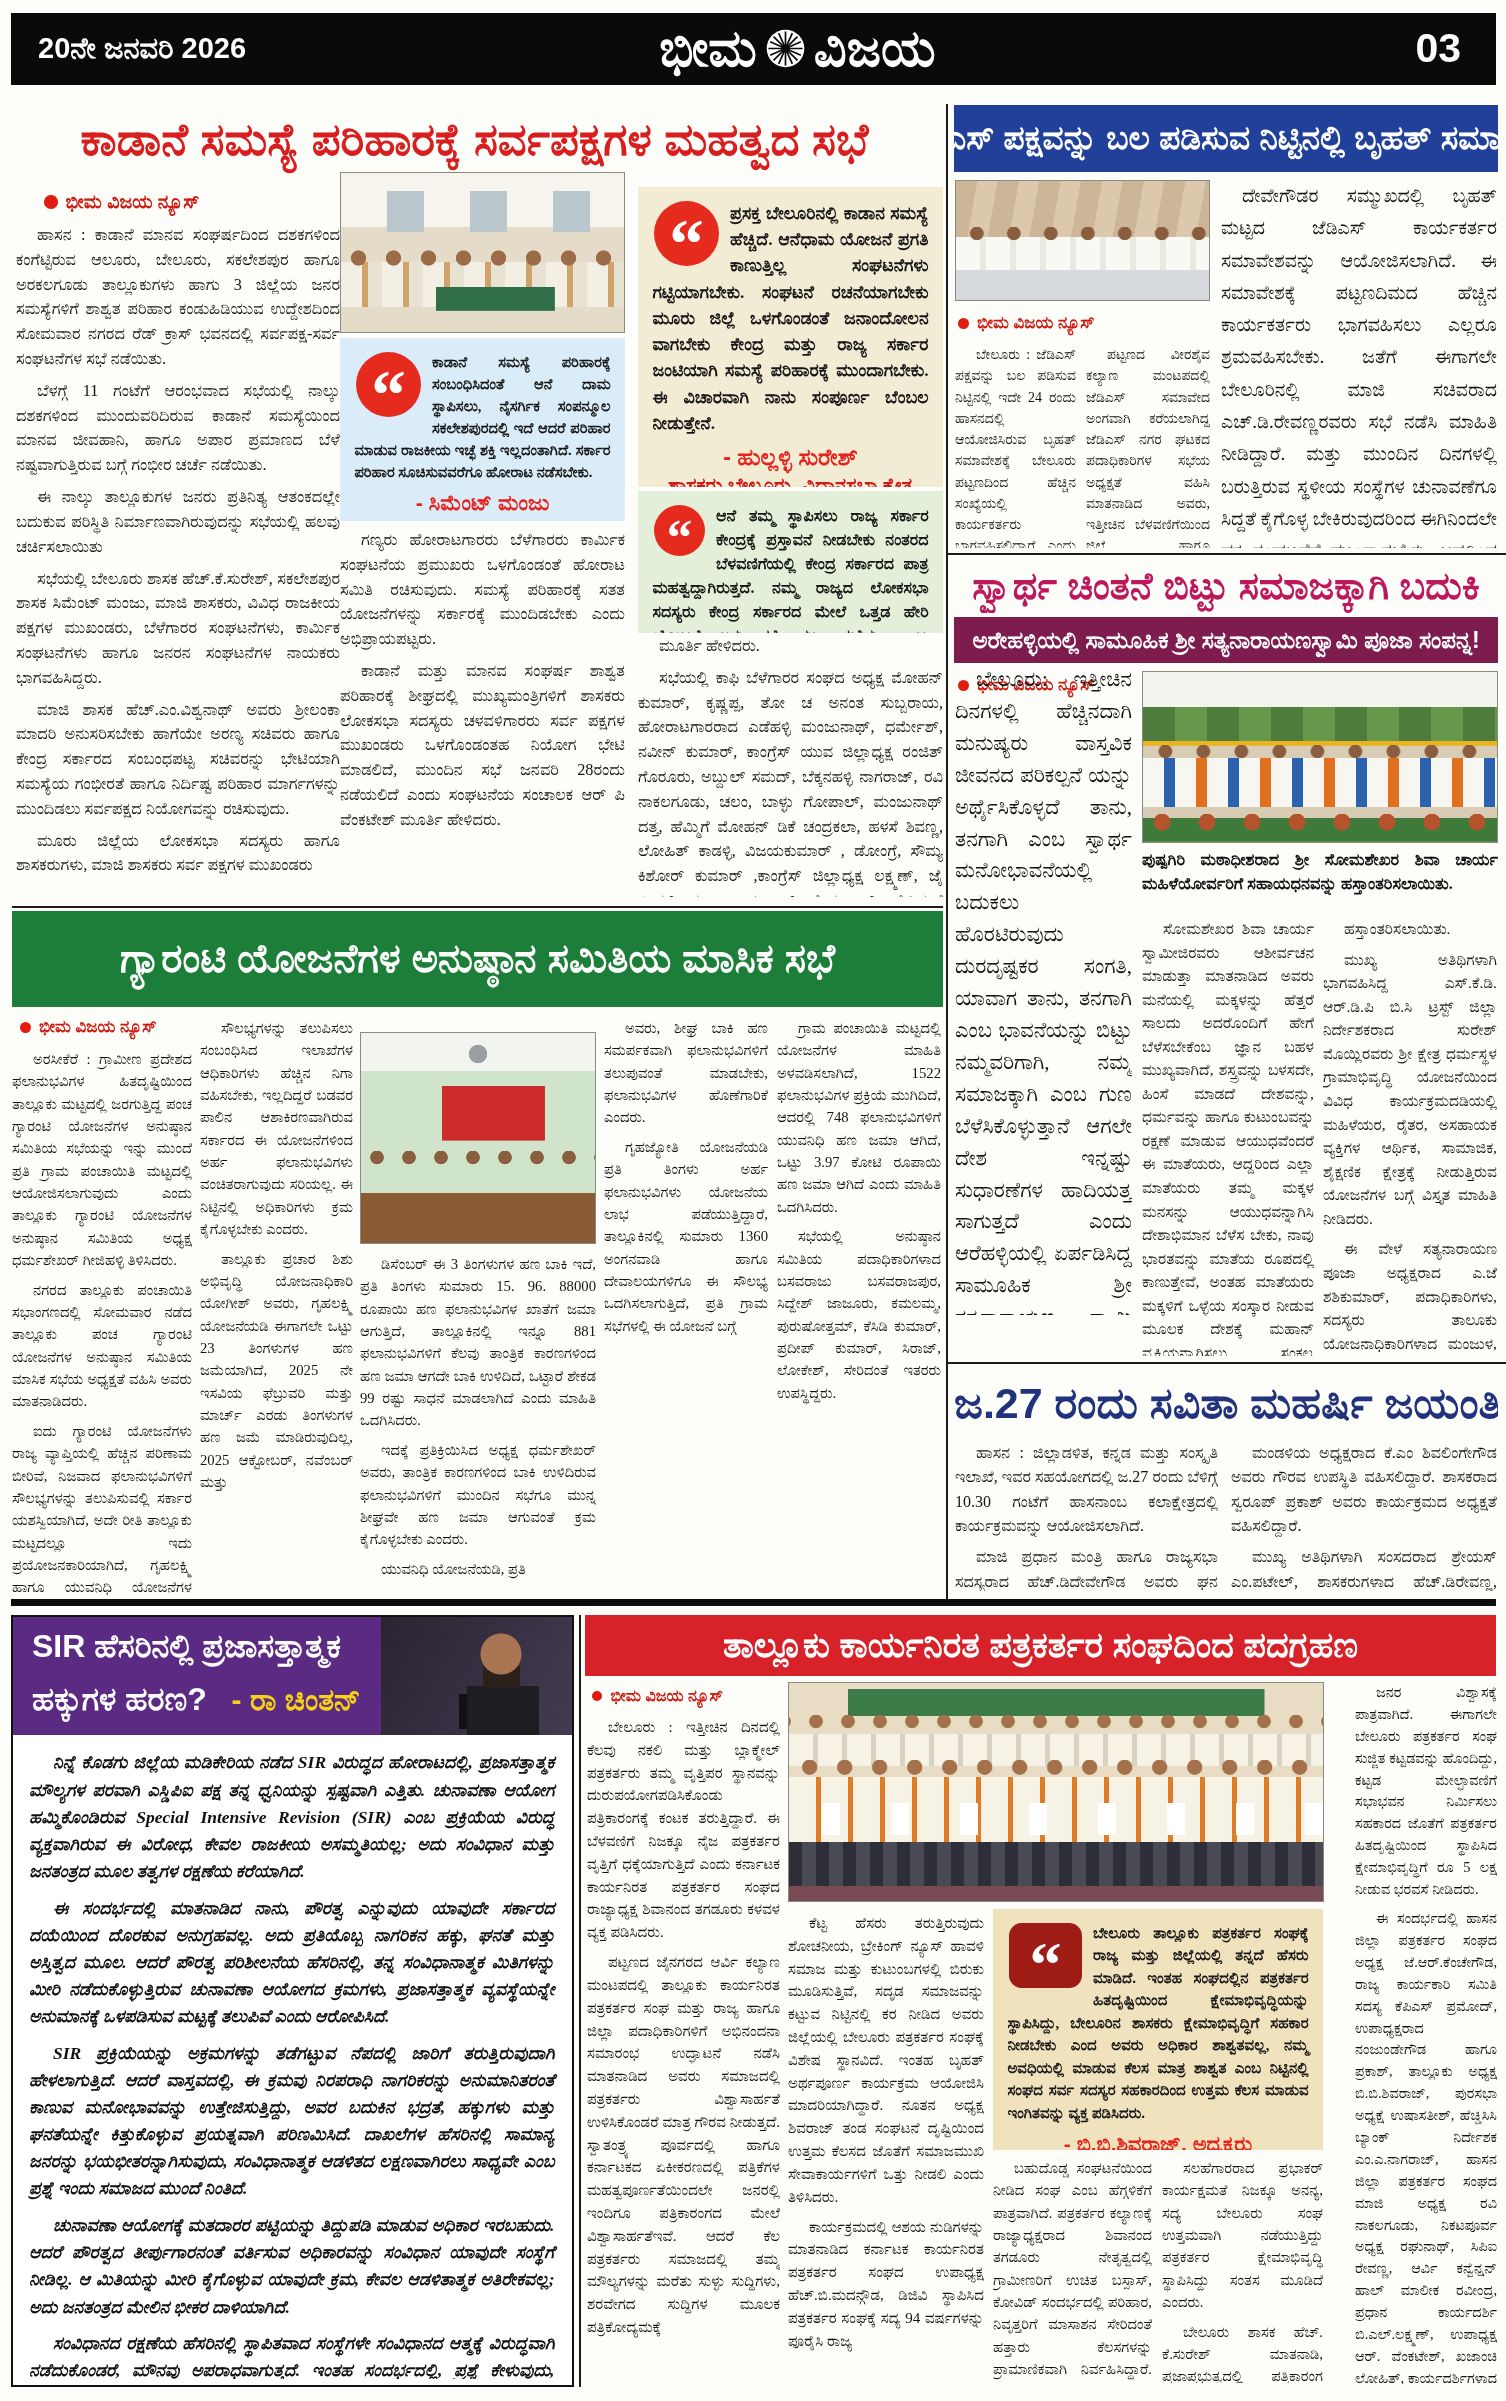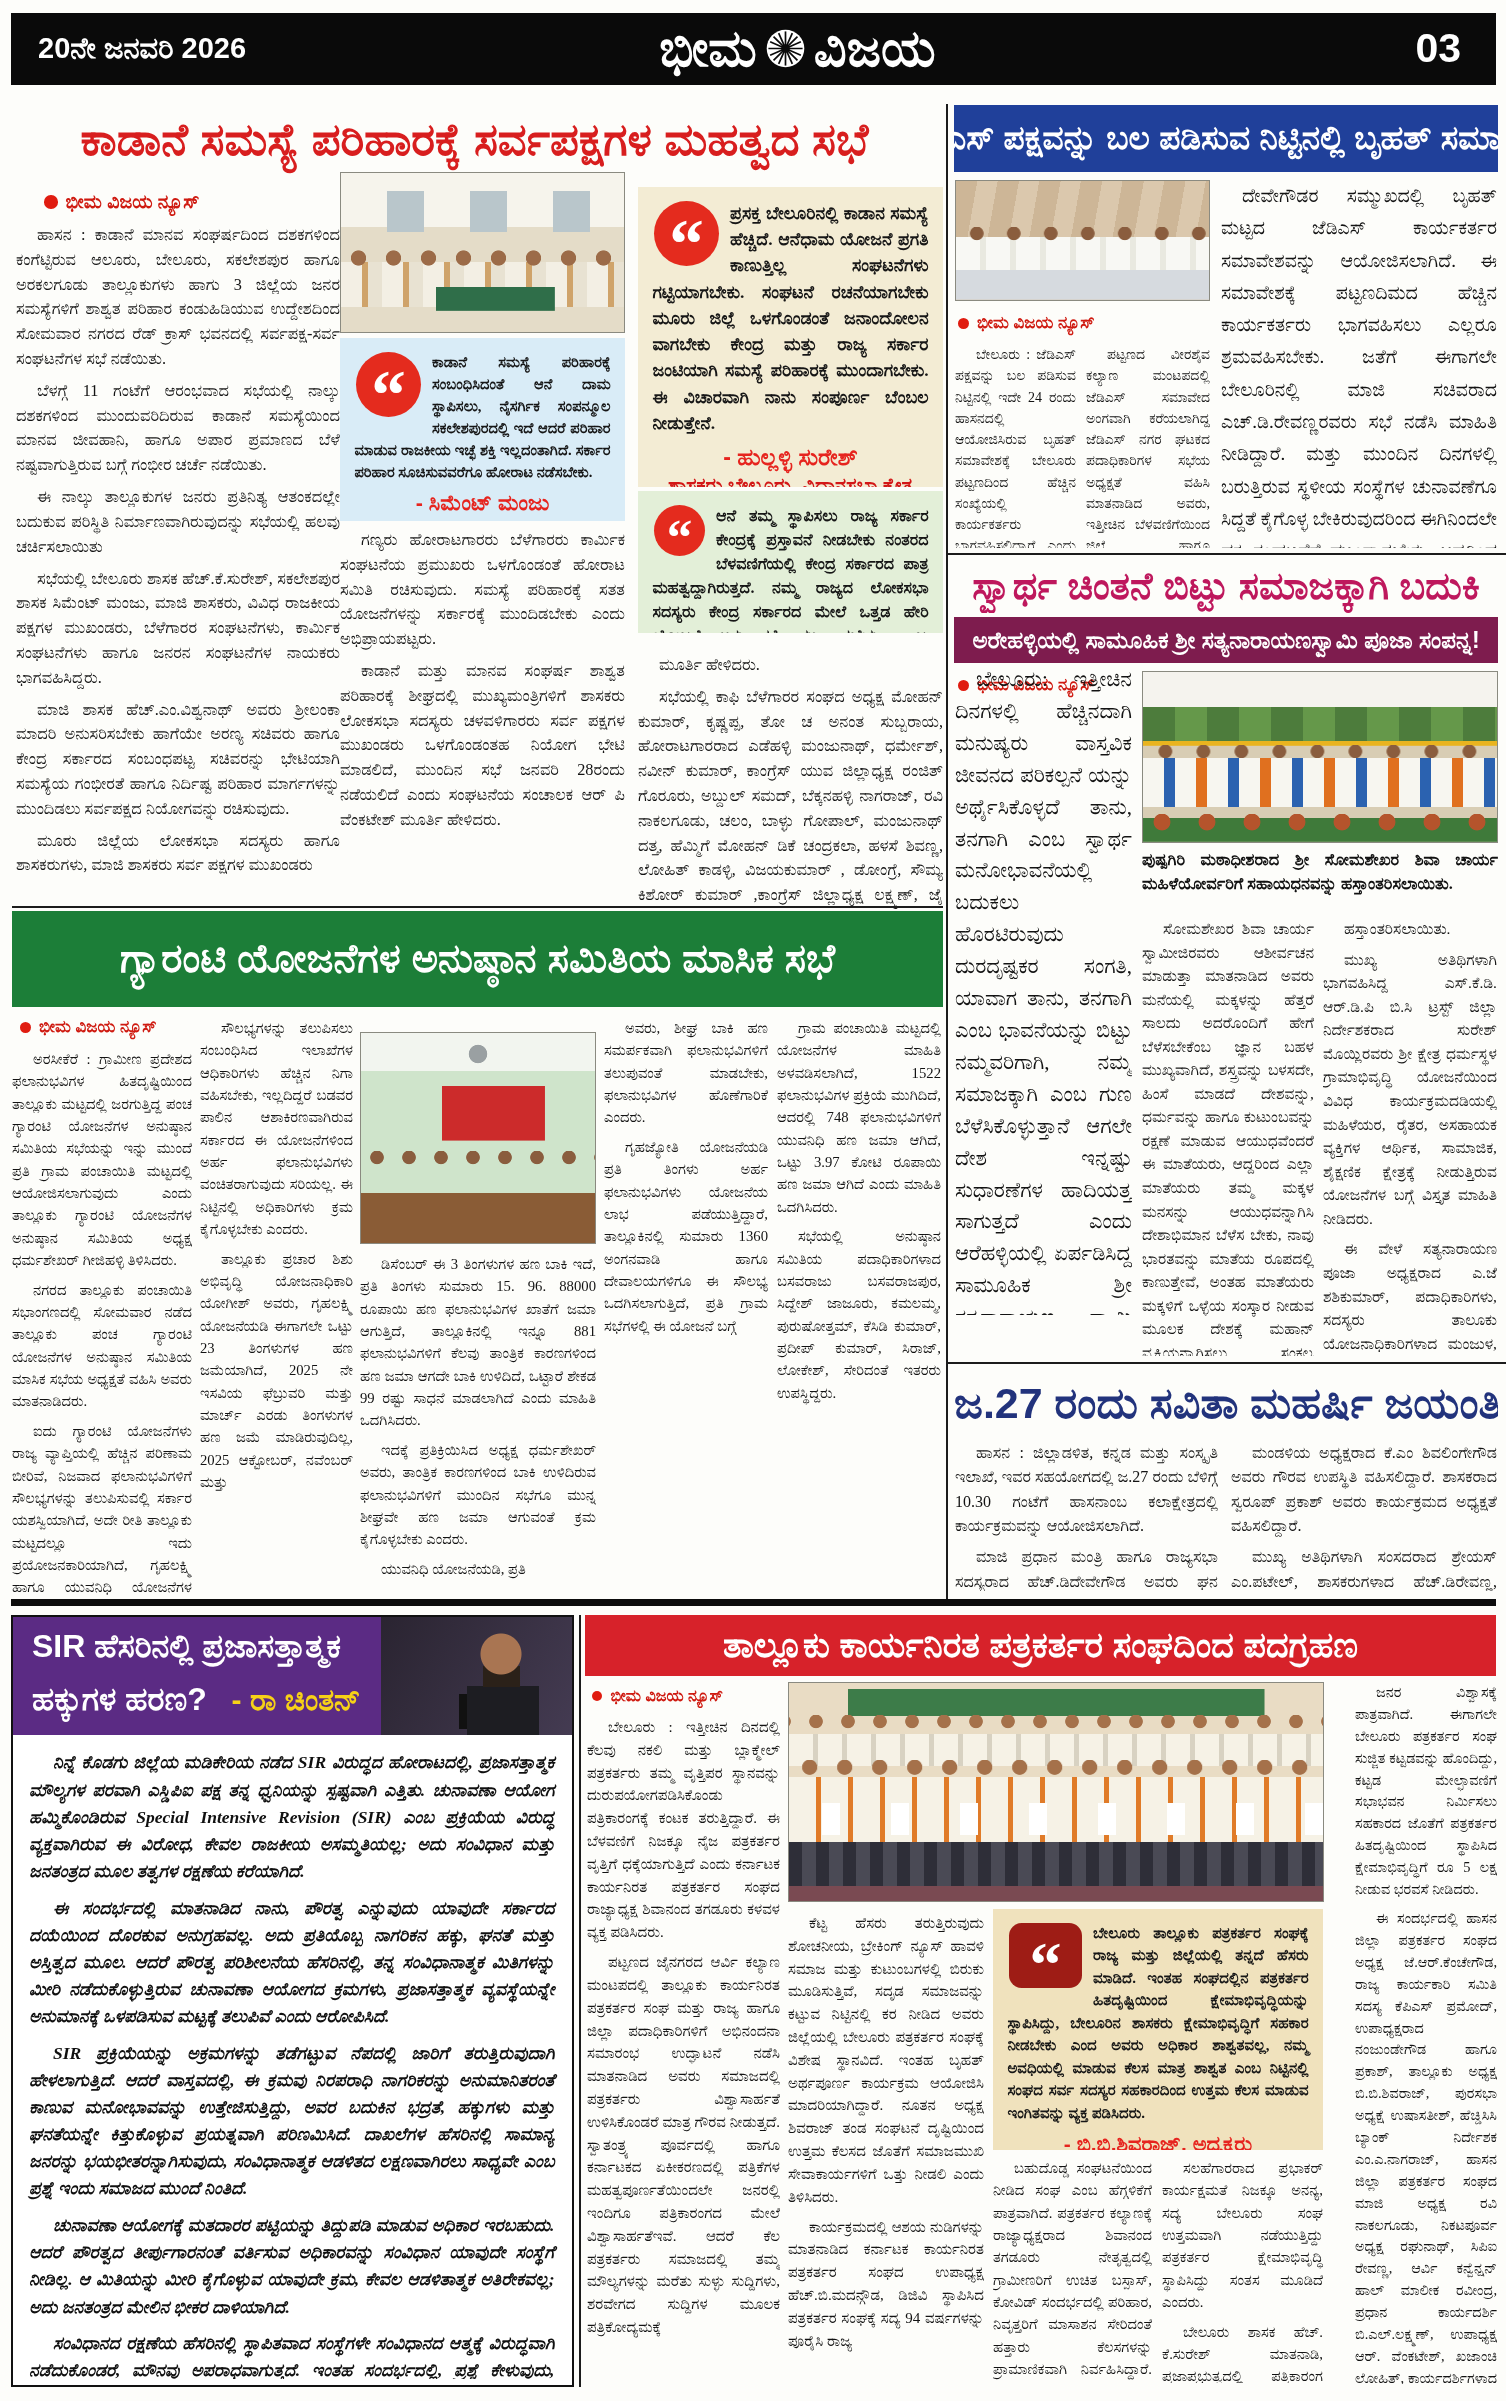--- a/index.html
+++ b/index.html
@@ -115,21 +115,21 @@
     <div class="attr2">ಶಾಸಕರು ಬೇಲೂರು, ವಿಧಾನಸಭಾ ಕ್ಷೇತ್ರ</div>
   </div>
 
   <div class="quote" style="left:638px;top:491px;width:305px;height:142px;background:#e3efd8;">
     <span class="qc" style="width:51px;height:51px;font-size:51px;line-height:65px;">“</span>
     <p class="qtext" style="font-size:16px;margin-bottom:3.2px;">ಆನೆ ತಮ್ಮ ಸ್ಥಾಪಿಸಲು ರಾಜ್ಯ ಸರ್ಕಾರ ಕೇಂದ್ರಕ್ಕೆ ಪ್ರಸ್ತಾವನೆ ನೀಡಬೇಕು ನಂತರದ ಬೆಳವಣಿಗೆಯಲ್ಲಿ ಕೇಂದ್ರ ಸರ್ಕಾರದ ಪಾತ್ರ ಮಹತ್ವದ್ದಾಗಿರುತ್ತದೆ. ನಮ್ಮ ರಾಜ್ಯದ ಲೋಕಸಭಾ ಸದಸ್ಯರು ಕೇಂದ್ರ ಸರ್ಕಾರದ ಮೇಲೆ ಒತ್ತಡ ಹೇರಿ ಯೋಜನೆ ಅನುಷ್ಠಾನಕ್ಕೆ ಮುಂದಾಗಬೇಕು. ರಾಜ್ಯ ಸರ್ಕಾರದಿಂದ ಮಾತ್ರ ಈ ಸಮಸ್ಯೆ ಪರಿಹಾರವಾಗುವುದಿಲ್ಲ</p>
     <div class="attr1" style="font-size:19px;margin-top:1.6px;">- ಲಕ್ಷ್ಮೀ ನಾರಾಯಣ್</div>
 
   </div>
 
-  <div class="col" style="left:638px;top:653px;width:305px;height:263px;font-size:16.3px;">
+  <div class="col" style="left:638px;top:634px;width:305px;height:263px;font-size:16.3px;">
     <p>ಮೂರ್ತಿ ಹೇಳಿದರು.</p>
     <p>ಸಭೆಯಲ್ಲಿ ಕಾಫಿ ಬೆಳೆಗಾರರ ಸಂಘದ ಅಧ್ಯಕ್ಷ ಮೋಹನ್ ಕುಮಾರ್, ಕೃಷ್ಣಪ್ಪ, ತೋ ಚ ಅನಂತ ಸುಬ್ಬರಾಯ, ಹೋರಾಟಗಾರರಾದ ಎಡೆಹಳ್ಳಿ ಮಂಜುನಾಥ್, ಧರ್ಮೇಶ್, ನವೀನ್ ಕುಮಾರ್, ಕಾಂಗ್ರೆಸ್ ಯುವ ಜಿಲ್ಲಾಧ್ಯಕ್ಷ ರಂಜಿತ್ ಗೊರೂರು, ಅಬ್ದುಲ್ ಸಮದ್, ಬೆಕ್ಕನಹಳ್ಳಿ ನಾಗರಾಜ್, ರವಿ ನಾಕಲಗೂಡು, ಚಲಂ, ಬಾಳ್ಳು ಗೋಪಾಲ್, ಮಂಜುನಾಥ್ ದತ್ತ, ಹೆಮ್ಮಿಗೆ ಮೋಹನ್ ಡಿಕೆ ಚಂದ್ರಕಲಾ, ಹಳಸೆ ಶಿವಣ್ಣ, ಲೋಹಿತ್ ಕಾಡಳ್ಳಿ, ವಿಜಯಕುಮಾರ್ , ಡೋಂಗ್ರೆ, ಸೌಮ್ಯ ಕಿಶೋರ್ ಕುಮಾರ್ ,ಕಾಂಗ್ರೆಸ್ ಜಿಲ್ಲಾಧ್ಯಕ್ಷ ಲಕ್ಷ್ಮಣ್, ಜೈ ಭೀಮ್ ಮಂಜು, ಮಲ್ನಾಡ್ ಮೆಹಬೂಬ್. ಸೇರಿದಂತೆ ಅನೇಕರು ಉಪಸ್ಥಿತರಿದರು</p>
   </div>
 
   <div class="abs rule" style="left:12px;top:906px;width:931px;height:1.6px;"></div>
 
   <div class="abs banner" style="left:12px;top:911px;width:931px;height:96px;background:#1c7e38;font-size:40px;">ಗ್ಯಾರಂಟಿ ಯೋಜನೆಗಳ ಅನುಷ್ಠಾನ ಸಮಿತಿಯ ಮಾಸಿಕ ಸಭೆ</div>
 
   <div class="abs byline" style="left:20px;top:1017px;font-size:16.7px;">
     <span class="bdot" style="width:11px;height:11px;"></span>

